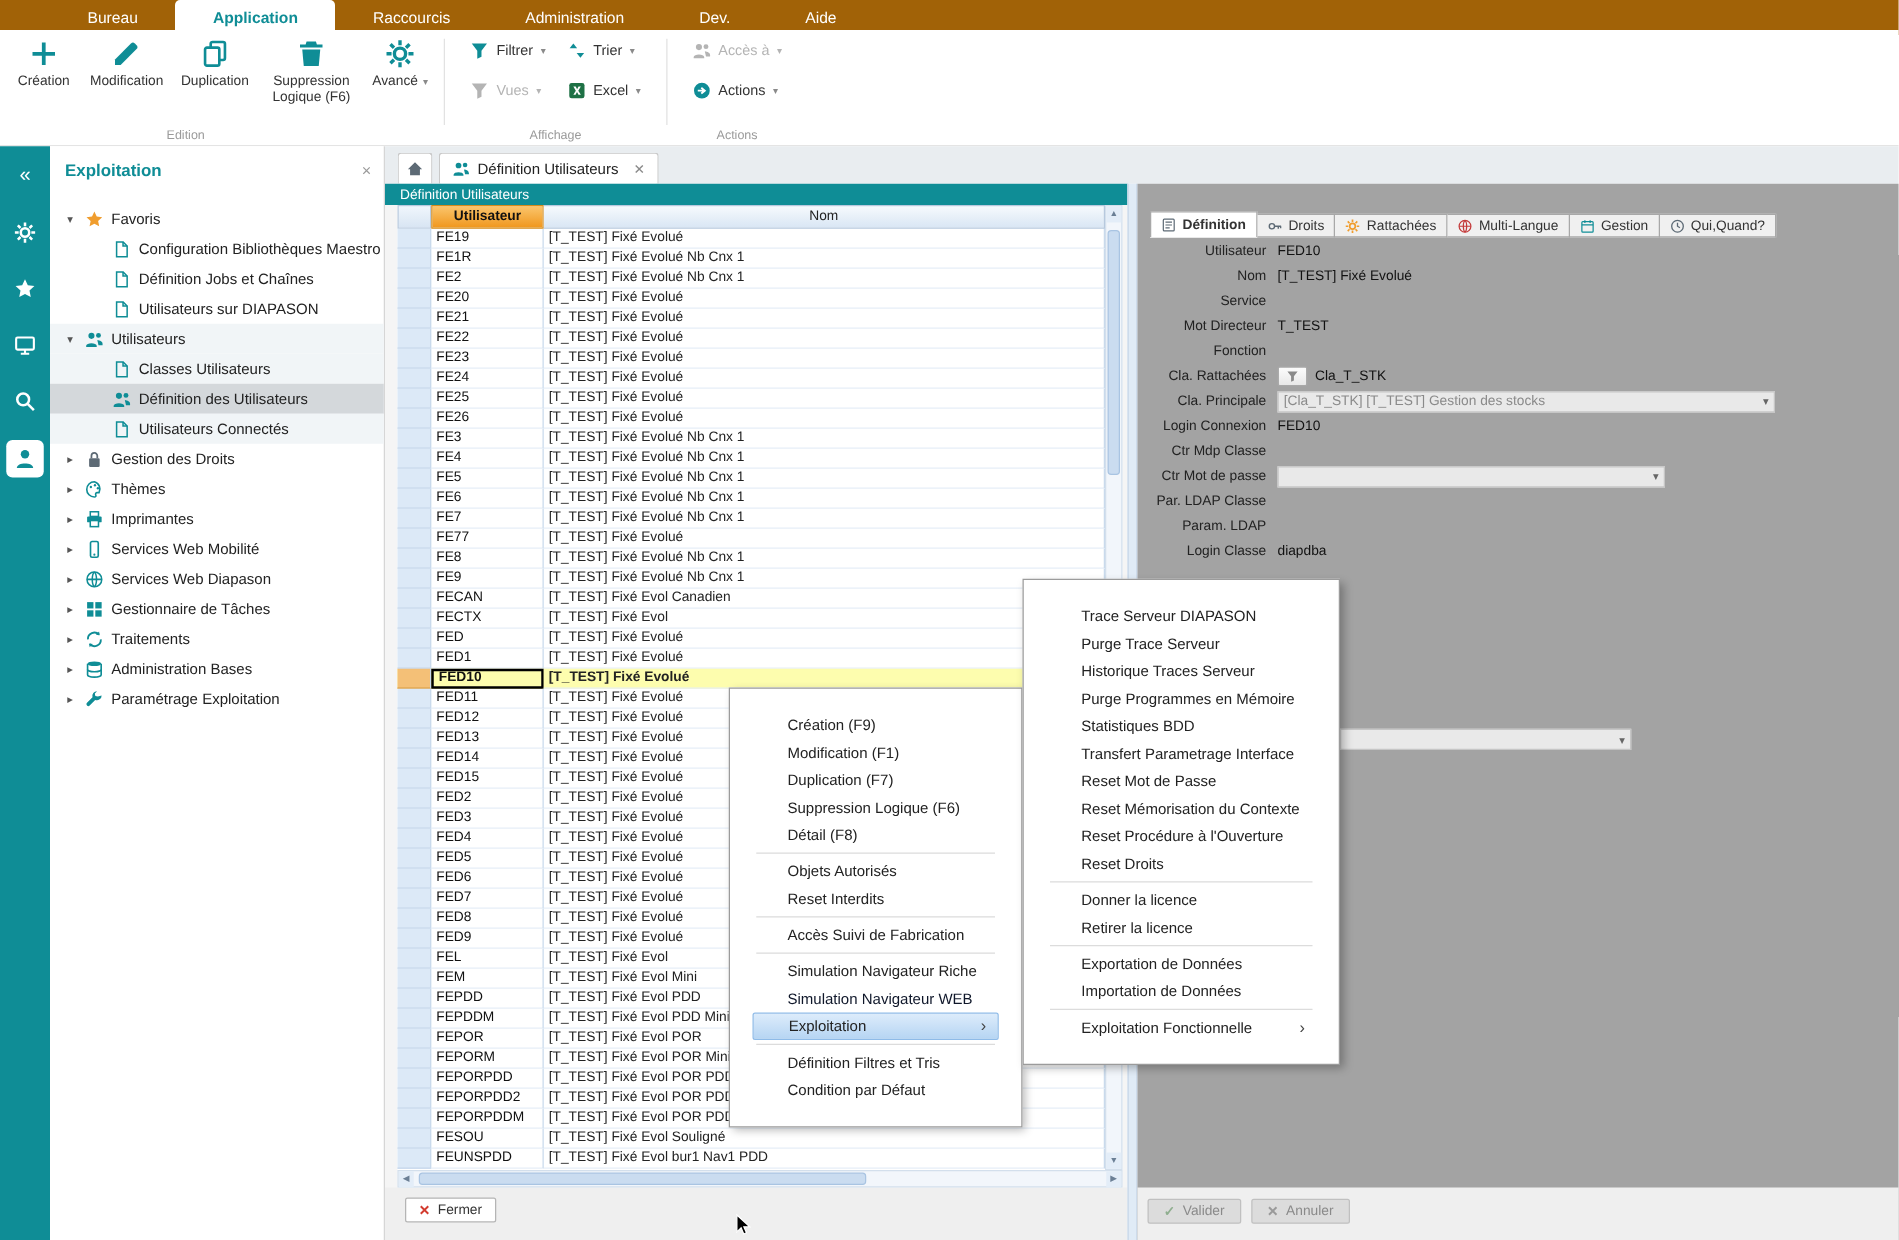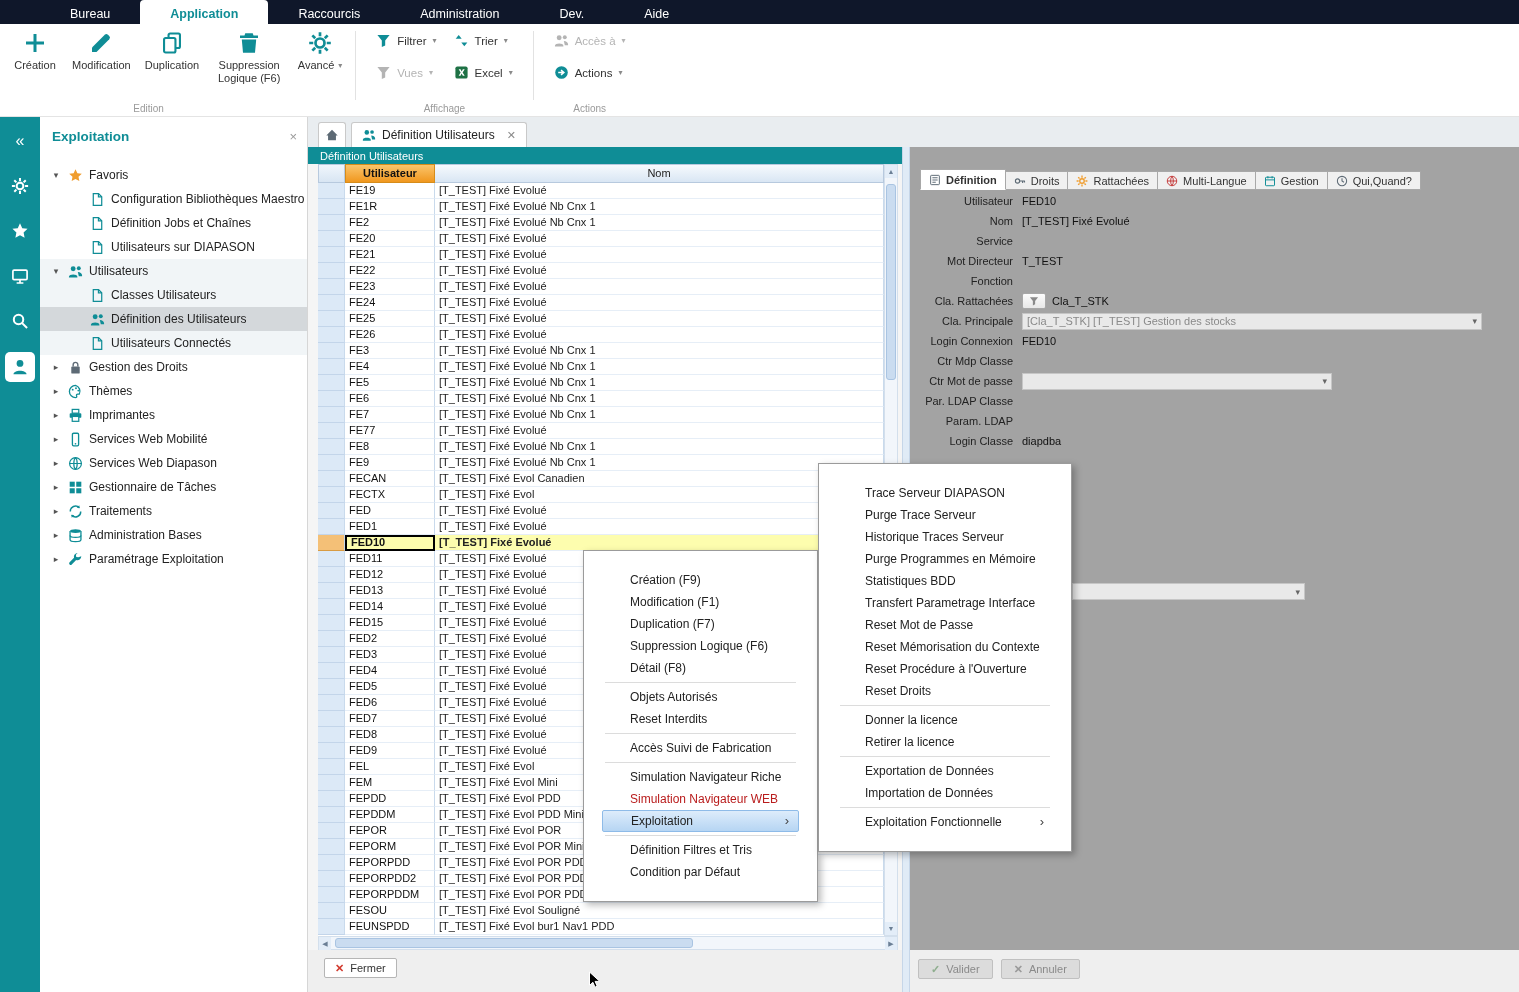--- a/index.html
+++ b/index.html
@@ -3,21 +3,21 @@
 <meta charset="utf-8">
 <style>
   *{box-sizing:border-box;margin:0;padding:0}
   html,body{width:1519px;height:992px;overflow:hidden;position:relative;
     font-family:"Liberation Sans",sans-serif;background:#fff;font-size:12px;color:#222}
   .svgi{fill:currentColor;width:100%;height:100%;display:block}
   .ic-teal{color:#0f8d96}.ic-orange{color:#f09d2e}.ic-gray{color:#b4b4b4}
   .ic-dim{color:#5d6a75}.ic-red{color:#c43b3b}
 
   
-  #menubar{position:absolute;top:0;left:0;right:0;height:28px;background:#0f172a;
+  #menubar{position:absolute;top:0;left:0;right:0;height:28px;background:#a16207;
     display:flex;align-items:stretch;padding-left:40px;color:#fff}
   .menu-item{display:flex;align-items:center;padding:0 30px;font-size:12.5px;cursor:default}
   .menu-item.active{background:#fff;color:#0f8d96;font-weight:bold;border-radius:4px 4px 0 0}
 
   
   #ribbon{position:absolute;top:24px;left:0;right:0;height:93px;background:#fff;
     border-bottom:1px solid #e4e4e4;display:flex;align-items:stretch;padding:3px 0 0 6px}
   .rib-group{display:flex;flex-direction:column}
   .rib-body{flex:1;display:flex;align-items:flex-start;gap:2px}
   .rib-glabel{height:15px;line-height:15px;font-size:10px;color:#9a9a9a;text-align:center}
@@ -120,38 +120,38 @@
   #dform{position:absolute;top:44px;left:0;width:600px}
   .fieldrow{display:flex;align-items:center;height:20px}
   .flabel{width:112px;text-align:right;padding-right:9px;font-size:11px;color:#222;flex:none}
   .fvalue{font-size:11px;color:#111}
   .picker-btn{width:24px;height:16px;border:1px solid #a8a8a8;border-radius:2px;
     background:linear-gradient(#fcfcfc,#e8e8e8);display:inline-flex;align-items:center;
     justify-content:center;margin-right:6px}
   .pick-ic{width:10px;height:10px;color:#8a8a8a}
   .fselect{height:17px;background:#e9e9e9;border:1px solid #c6c6c6;display:inline-flex;
     align-items:center;padding:0 4px;font-size:11px;color:#8a8a8a;justify-content:space-between}
-  .fselect.wide{width:460px}
+  .fselect.wide{width:398px}
   .fselect.mid{width:310px}
   .fsel-caret{color:#666;font-size:9px;margin-left:6px}
   .fselect.extra{position:absolute;left:162px;top:436px;width:233px}
   #detail-footer{position:absolute;left:0;right:0;bottom:0;height:42px;background:#efefef;
     display:flex;gap:8px;padding:9px 0 0 8px}
   .btn-gray{display:inline-flex;align-items:center;gap:6px;height:20px;background:#dcdcdc;
     border:1px solid #c0c0c0;border-radius:2px;padding:0 12px;font-size:11px;color:#8a8a8a}
   .ck{color:#8fae8f;font-weight:bold}.xx{color:#9a9a9a;font-weight:bold}
 
   
   .popup{position:absolute;background:#fff;border:1px solid #9b9b9b;
     box-shadow:3px 3px 7px rgba(0,0,0,.28);padding:18px;font-size:12px}
   #ctx{left:583px;top:550px;width:235px;z-index:50}
   #sub{left:818px;top:463px;width:254px;z-index:60}
   .mi{height:22px;line-height:20px;display:flex;align-items:center;padding:0 22px 0 28px;
     color:#222;position:relative;border-radius:2px;white-space:nowrap}
-  .mi.disabled{color:#b91c1c}
+  .mi.disabled{color:#0f172a}
   .mi.hl{background:linear-gradient(#ddecfb,#b6d5f3);border:1px solid #8ebbe8}
   .mi-arrow{position:absolute;right:9px;color:#444;font-size:13px}
   .msep{height:1px;background:#dcdcdc;margin:3px 3px}
 
   #cursor{position:absolute;left:588px;top:971px;z-index:100}
   #symdefs{position:absolute;width:0;height:0;overflow:hidden}
 </style>
 </head>
 <body>
 

